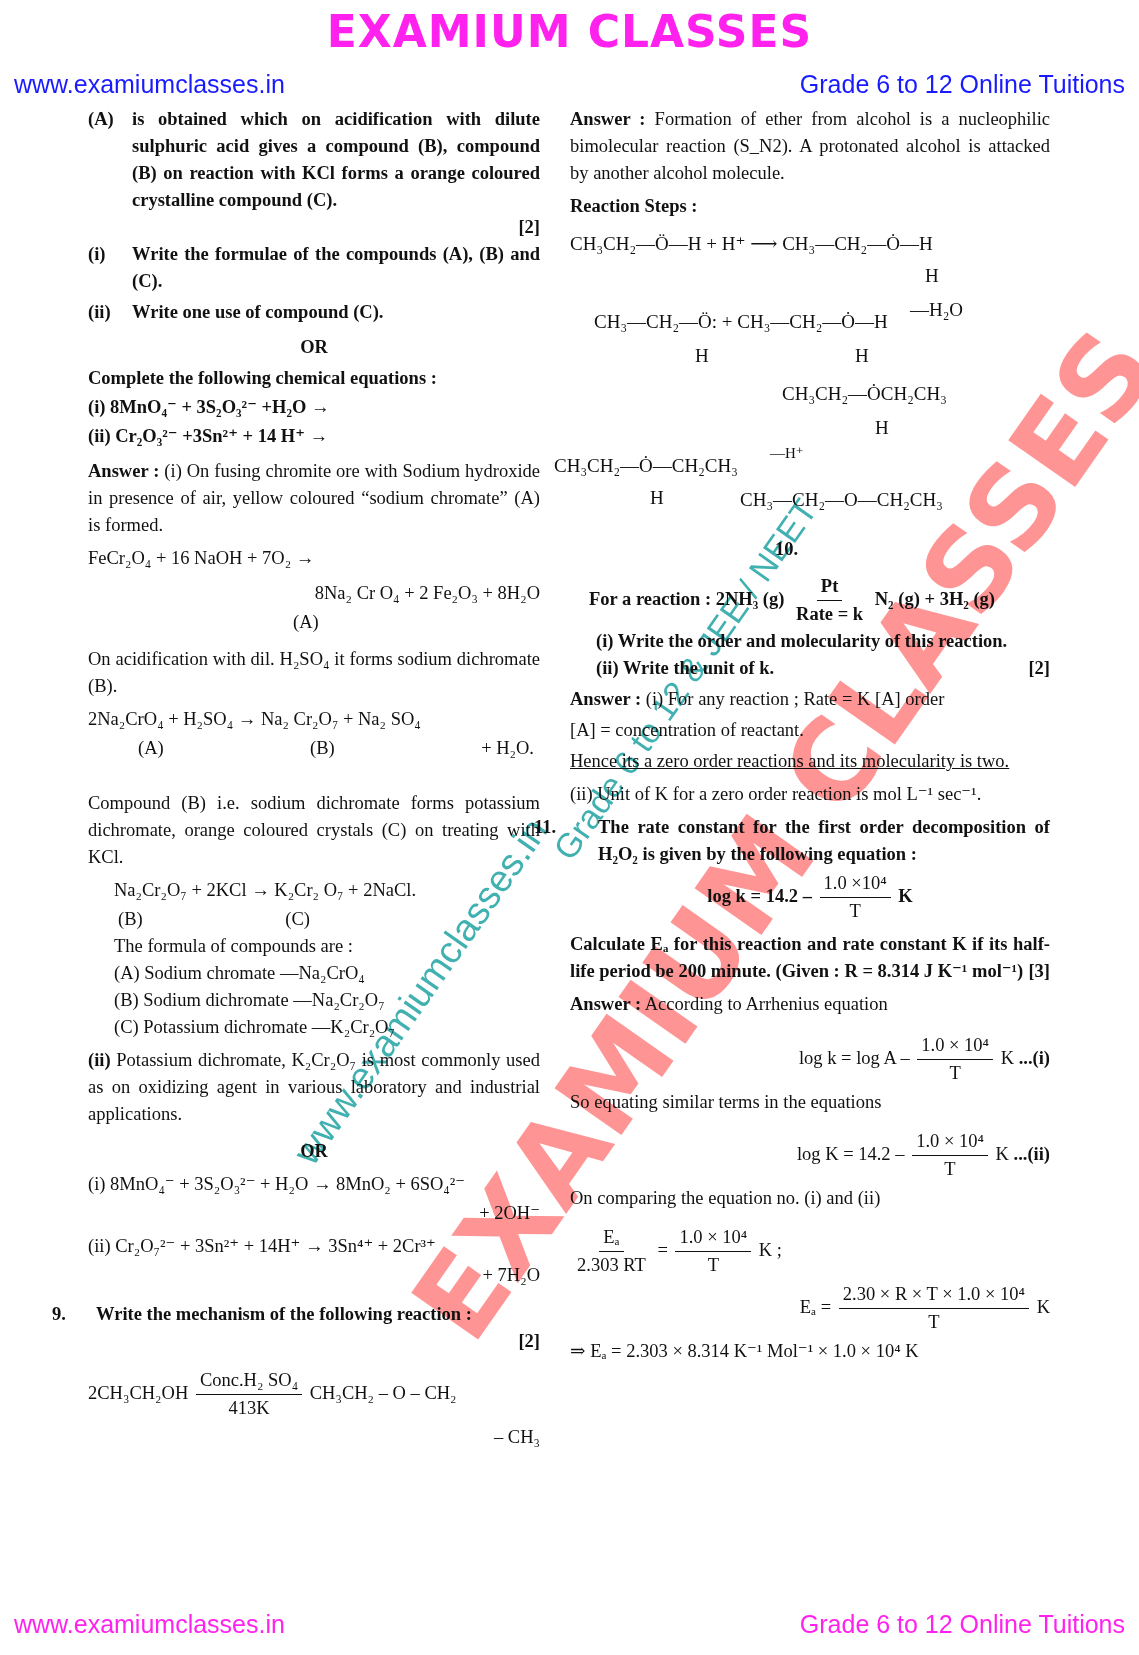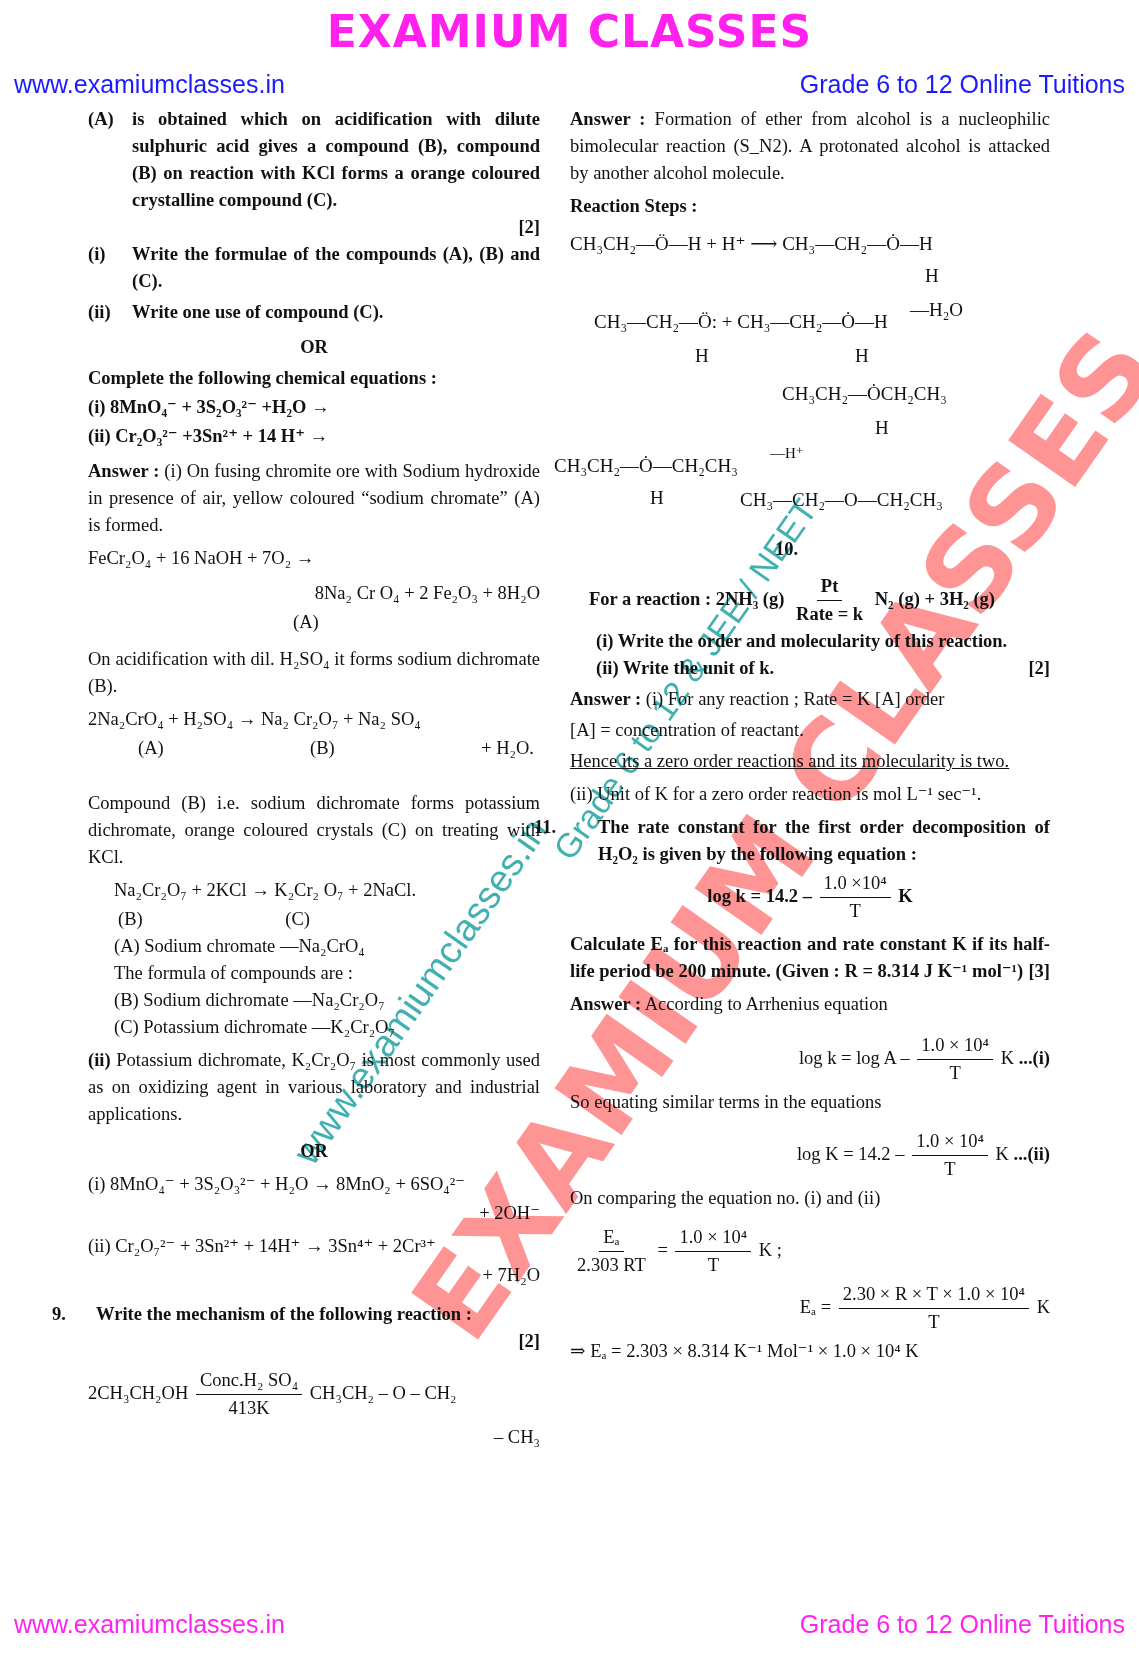--- a/index.html
+++ b/index.html
@@ -79,22 +79,22 @@
     <span>(A)</span>
     <span>(B)</span>
     <span>+ H₂O.</span>
   </div>
   <p class="p">Compound (B) i.e. sodium dichromate forms potassium dichromate, orange coloured crystals (C) on treating with KCl.</p>
   <div class="eq ind">Na₂Cr₂O₇ + 2KCl → K₂Cr₂ O₇ + 2NaCl.</div>
   <div class="lbls" style="padding:0 230px 0 30px;">
     <span>(B)</span>
     <span>(C)</span>
   </div>
+  <div class="ind">The formula of compounds are :</div>
   <div class="ind">(A) Sodium chromate —Na₂CrO₄</div>
-  <div class="ind">The formula of compounds are :</div>
   <div class="ind">(B) Sodium dichromate —Na₂Cr₂O₇</div>
   <div class="ind">(C) Potassium dichromate —K₂Cr₂O₇</div>
   <p class="p" style="margin-top:6px;">
     <span class="b">(ii)</span>
     <span>Potassium dichromate, K₂Cr₂O₇ is most commonly used as on oxidizing agent in various laboratory and industrial applications.</span>
   </p>
   <div class="center" style="margin-top:10px;">OR</div>
   <div class="eq" style="margin-top:6px;">(i) 8MnO₄⁻ + 3S₂O₃²⁻ + H₂O → 8MnO₂ + 6SO₄²⁻</div>
   <div class="eq r">+ 2OH⁻</div>
   <div class="eq" style="margin-top:6px;">(ii) Cr₂O₇²⁻ + 3Sn²⁺ + 14H⁺ → 3Sn⁴⁺ + 2Cr³⁺</div>

